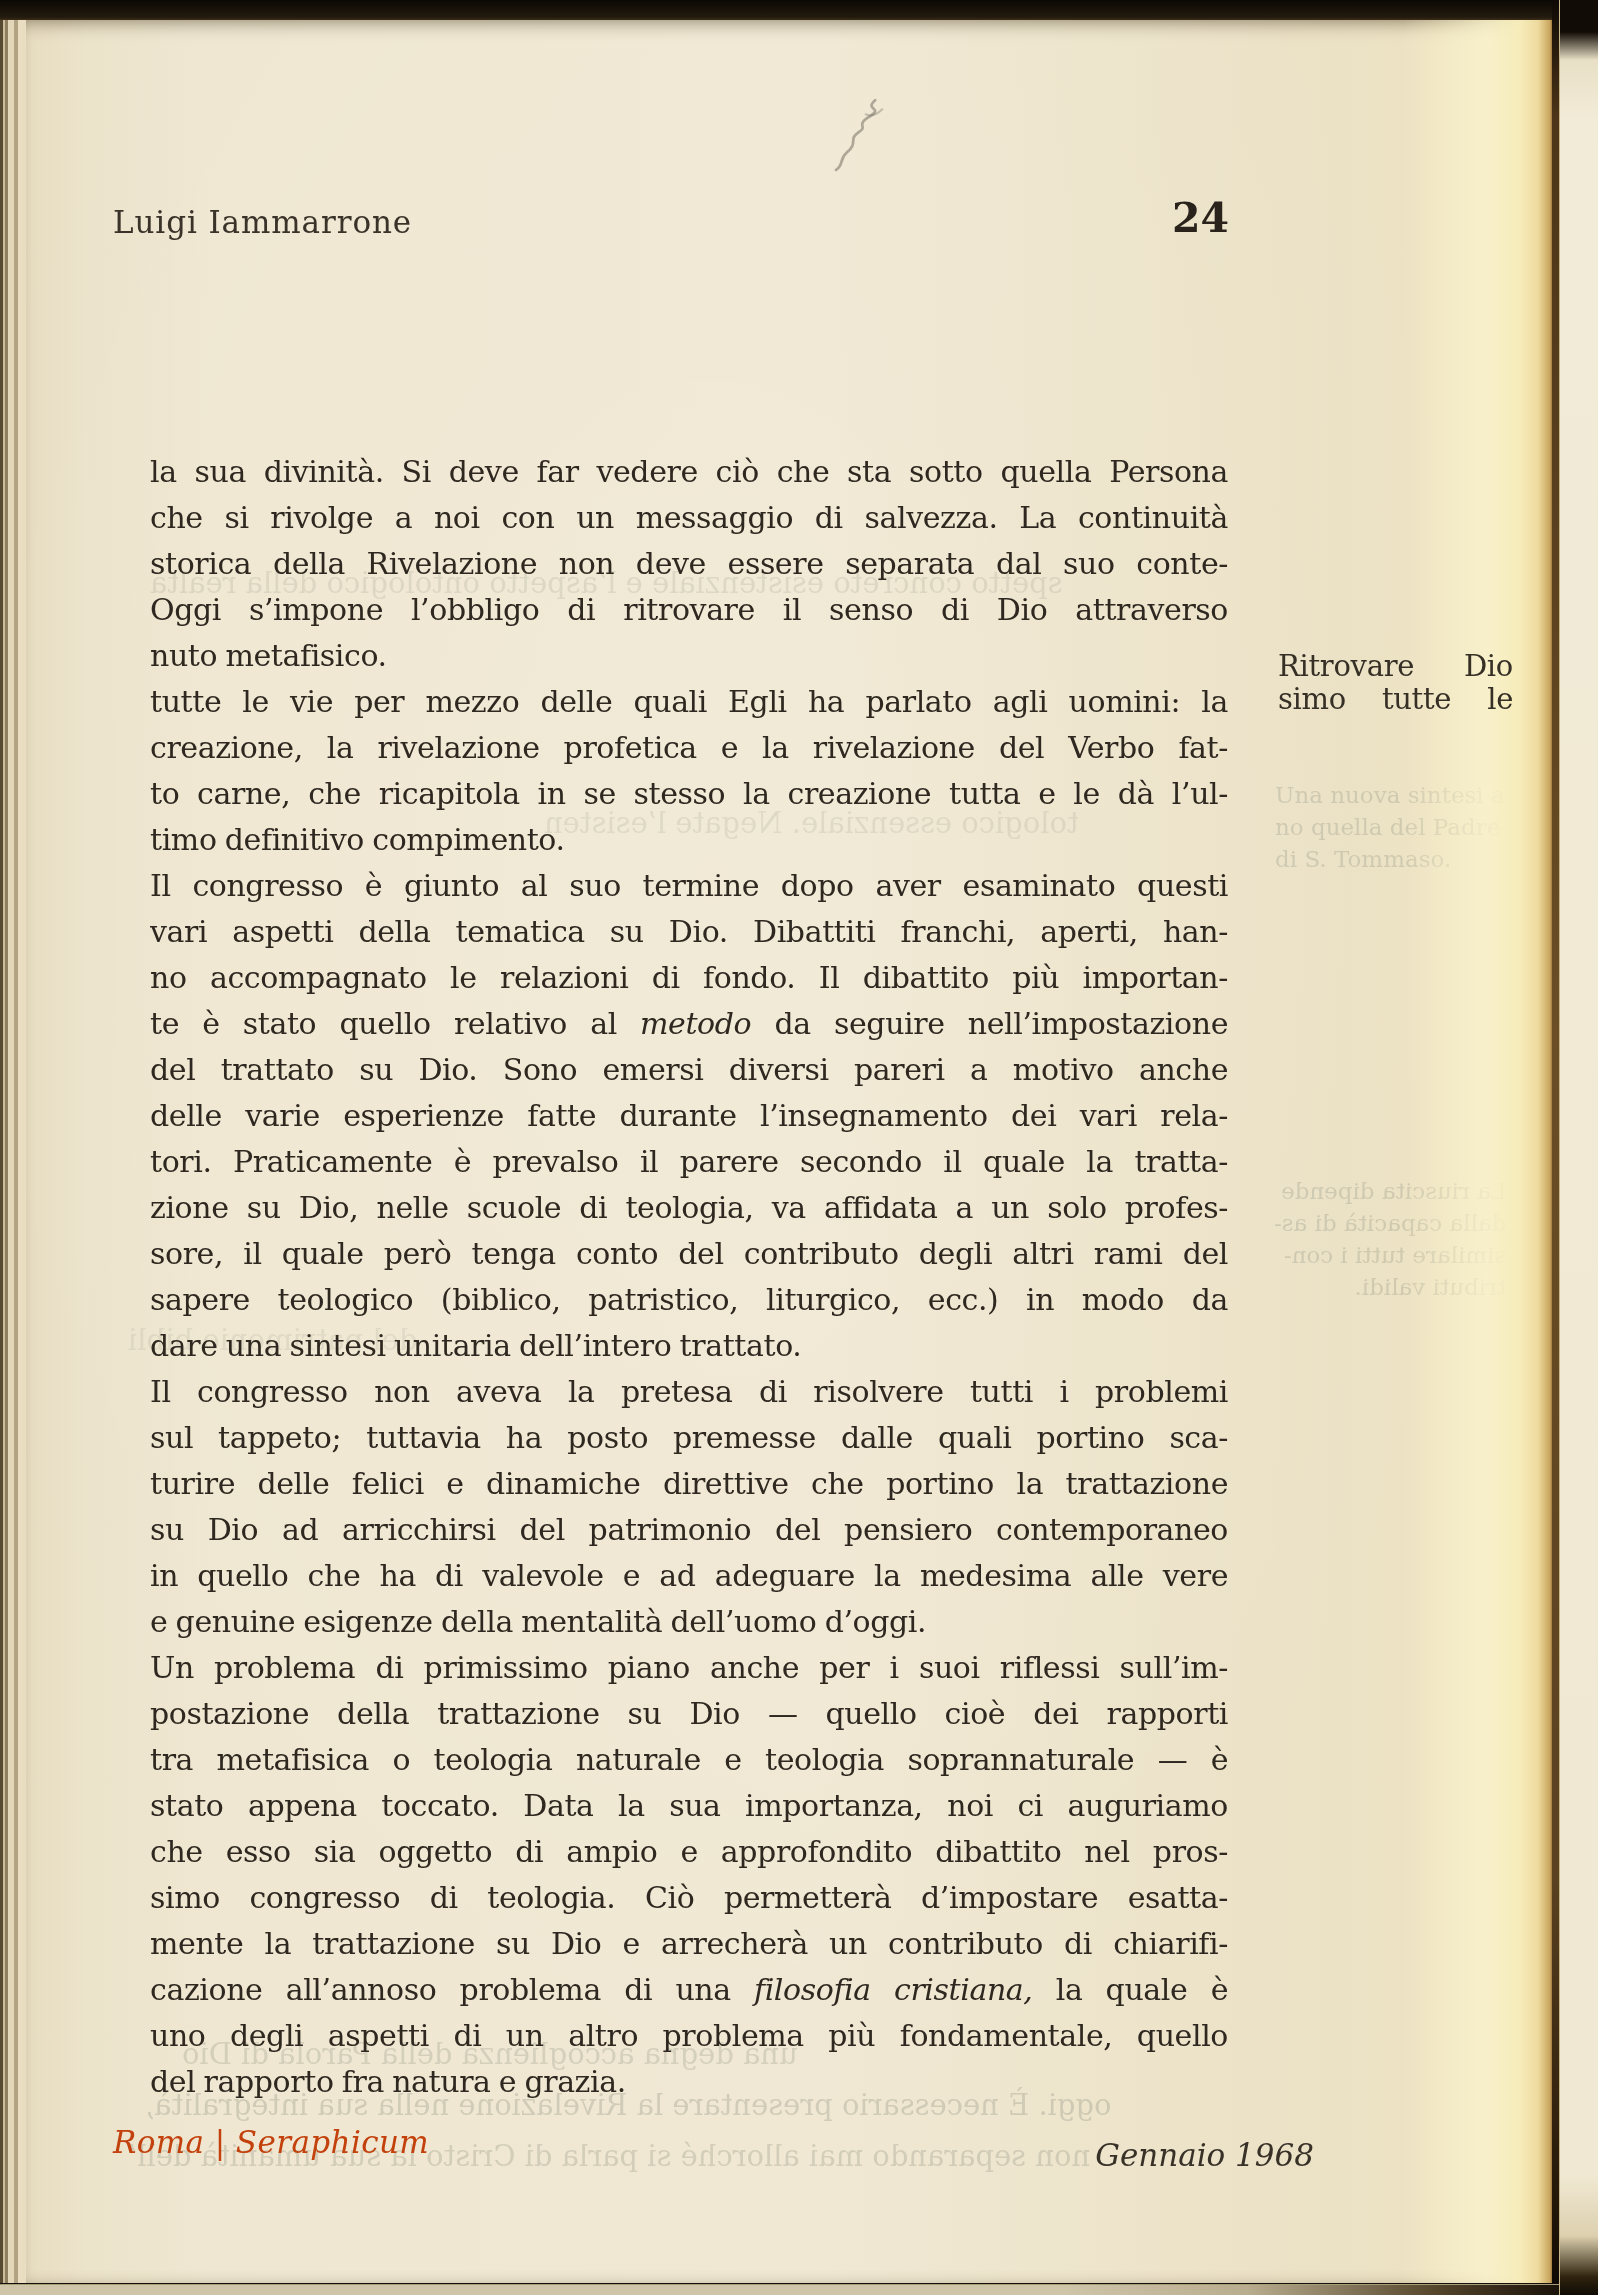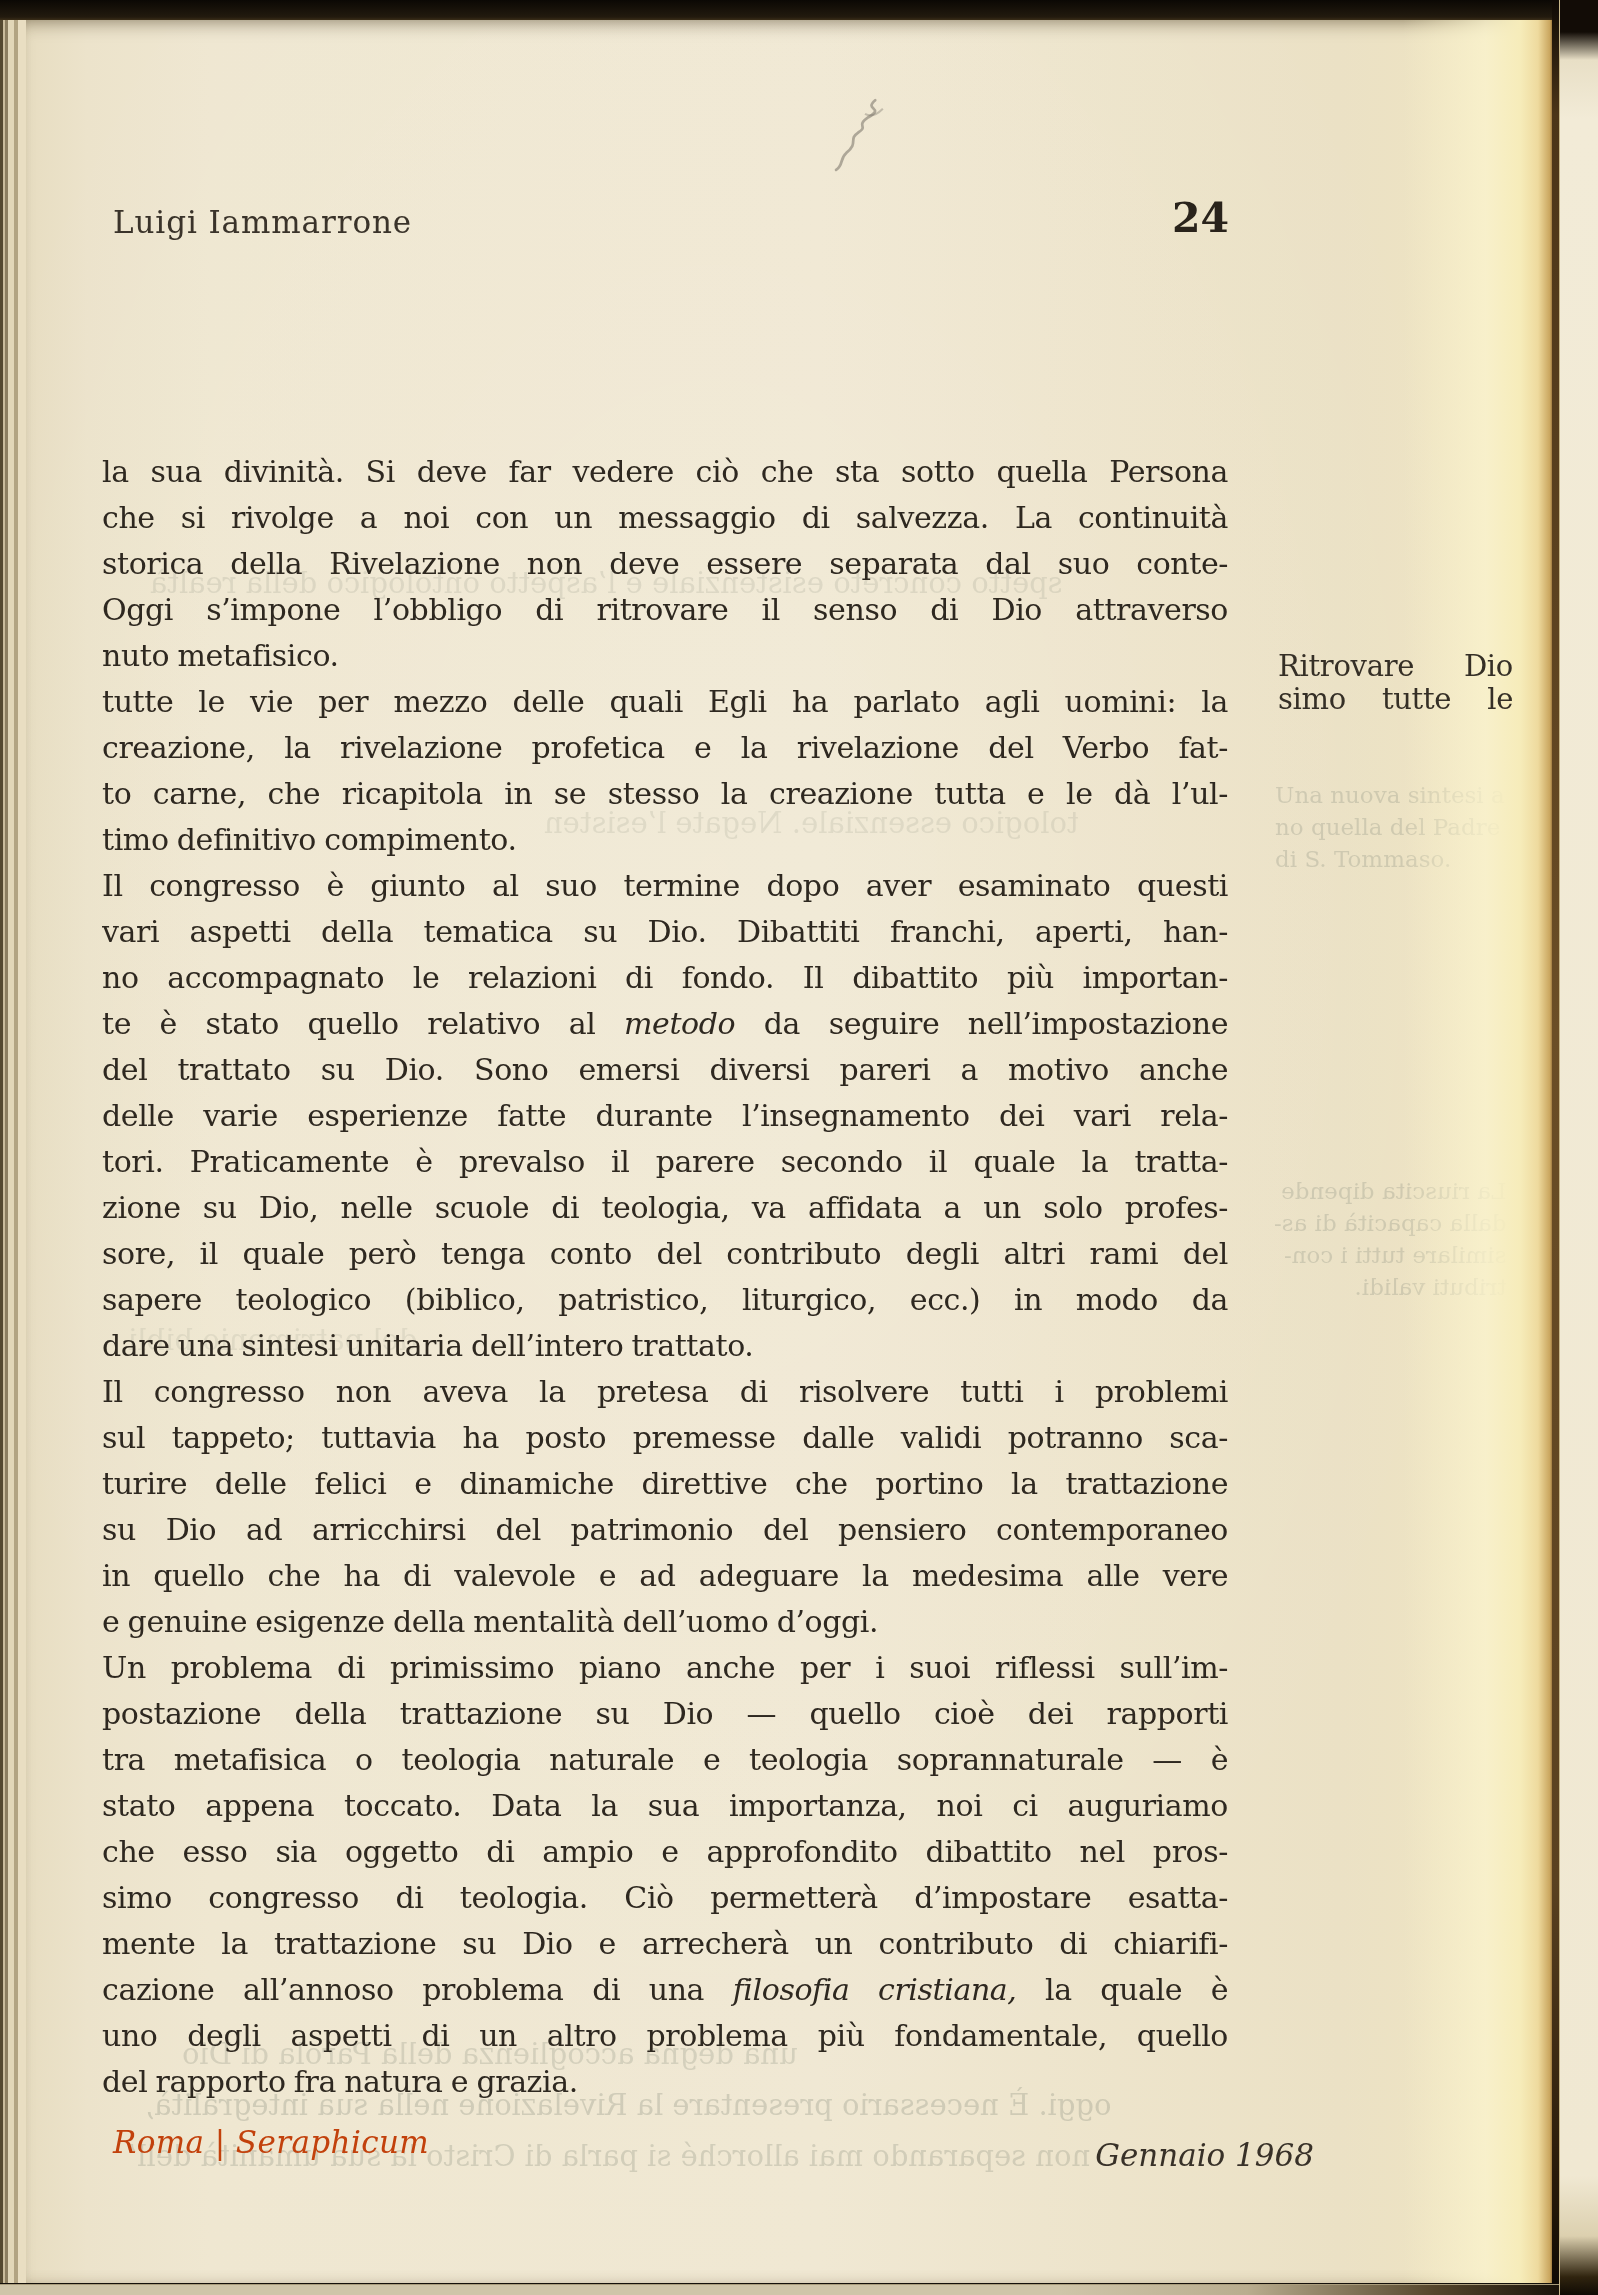--- a/index.html
+++ b/index.html
@@ -60,21 +60,21 @@
     position:absolute; left:1131px; top:194px; width:98px; z-index:6;
     text-align:right; font-weight:bold; font-size:41px; color:#29231b;
   }
   .bodycol {
     position:absolute; left:102px; top:449px; width:1126px; z-index:6;
     font-size:30px; line-height:46px; color:#2e2820;
     letter-spacing:-0.4px; word-spacing:-0.9px;
   }
   .jline {
     height:46px; overflow:hidden;
-    text-align:justify; text-align-last:justify; text-justify:inter-word;
+    text-align:justify; text-align-last:justify; text-justify:inter-word;margin-left:48px;
   }
   .jlast { text-align-last:left; }
   .margin-note {
     position:absolute; left:1278px; top:650px; width:235px; z-index:6;
     font-size:29px; line-height:33px; color:#352f26; letter-spacing:-0.3px;
   }
   .mline { height:33px; overflow:hidden; text-align:justify; text-align-last:justify; }
   .footer-left {
     position:absolute; left:113px; top:2124px; z-index:6;
     font-style:italic; font-size:31px; color:#c2410c; white-space:nowrap; letter-spacing:0.4px;
@@ -128,21 +128,21 @@
       <div class="jline"><span>no accompagnato le relazioni di fondo. Il dibattito più importan-</span></div>
       <div class="jline"><span>te è stato quello relativo al </span><i>metodo</i><span> da seguire nell’impostazione</span></div>
       <div class="jline"><span>del trattato su Dio. Sono emersi diversi pareri a motivo anche</span></div>
       <div class="jline"><span>delle varie esperienze fatte durante l’insegnamento dei vari rela-</span></div>
       <div class="jline"><span>tori. Praticamente è prevalso il parere secondo il quale la tratta-</span></div>
       <div class="jline"><span>zione su Dio, nelle scuole di teologia, va affidata a un solo profes-</span></div>
       <div class="jline"><span>sore, il quale però tenga conto del contributo degli altri rami del</span></div>
       <div class="jline"><span>sapere teologico (biblico, patristico, liturgico, ecc.) in modo da</span></div>
       <div class="jline jlast"><span>dare una sintesi unitaria dell’intero trattato.</span></div>
       <div class="jline"><span>Il congresso non aveva la pretesa di risolvere tutti i problemi</span></div>
-      <div class="jline"><span>sul tappeto; tuttavia ha posto premesse dalle validi potranno sca-</span></div>
+      <div class="jline"><span>sul tappeto; tuttavia ha posto premesse dalle quali portino sca-</span></div>
       <div class="jline"><span>turire delle felici e dinamiche direttive che portino la trattazione</span></div>
       <div class="jline"><span>su Dio ad arricchirsi del patrimonio del pensiero contemporaneo</span></div>
       <div class="jline"><span>in quello che ha di valevole e ad adeguare la medesima alle vere</span></div>
       <div class="jline jlast"><span>e genuine esigenze della mentalità dell’uomo d’oggi.</span></div>
       <div class="jline"><span>Un problema di primissimo piano anche per i suoi riflessi sull’im-</span></div>
       <div class="jline"><span>postazione della trattazione su Dio — quello cioè dei rapporti</span></div>
       <div class="jline"><span>tra metafisica o teologia naturale e teologia soprannaturale — è</span></div>
       <div class="jline"><span>stato appena toccato. Data la sua importanza, noi ci auguriamo</span></div>
       <div class="jline"><span>che esso sia oggetto di ampio e approfondito dibattito nel pros-</span></div>
       <div class="jline"><span>simo congresso di teologia. Ciò permetterà d’impostare esatta-</span></div>

